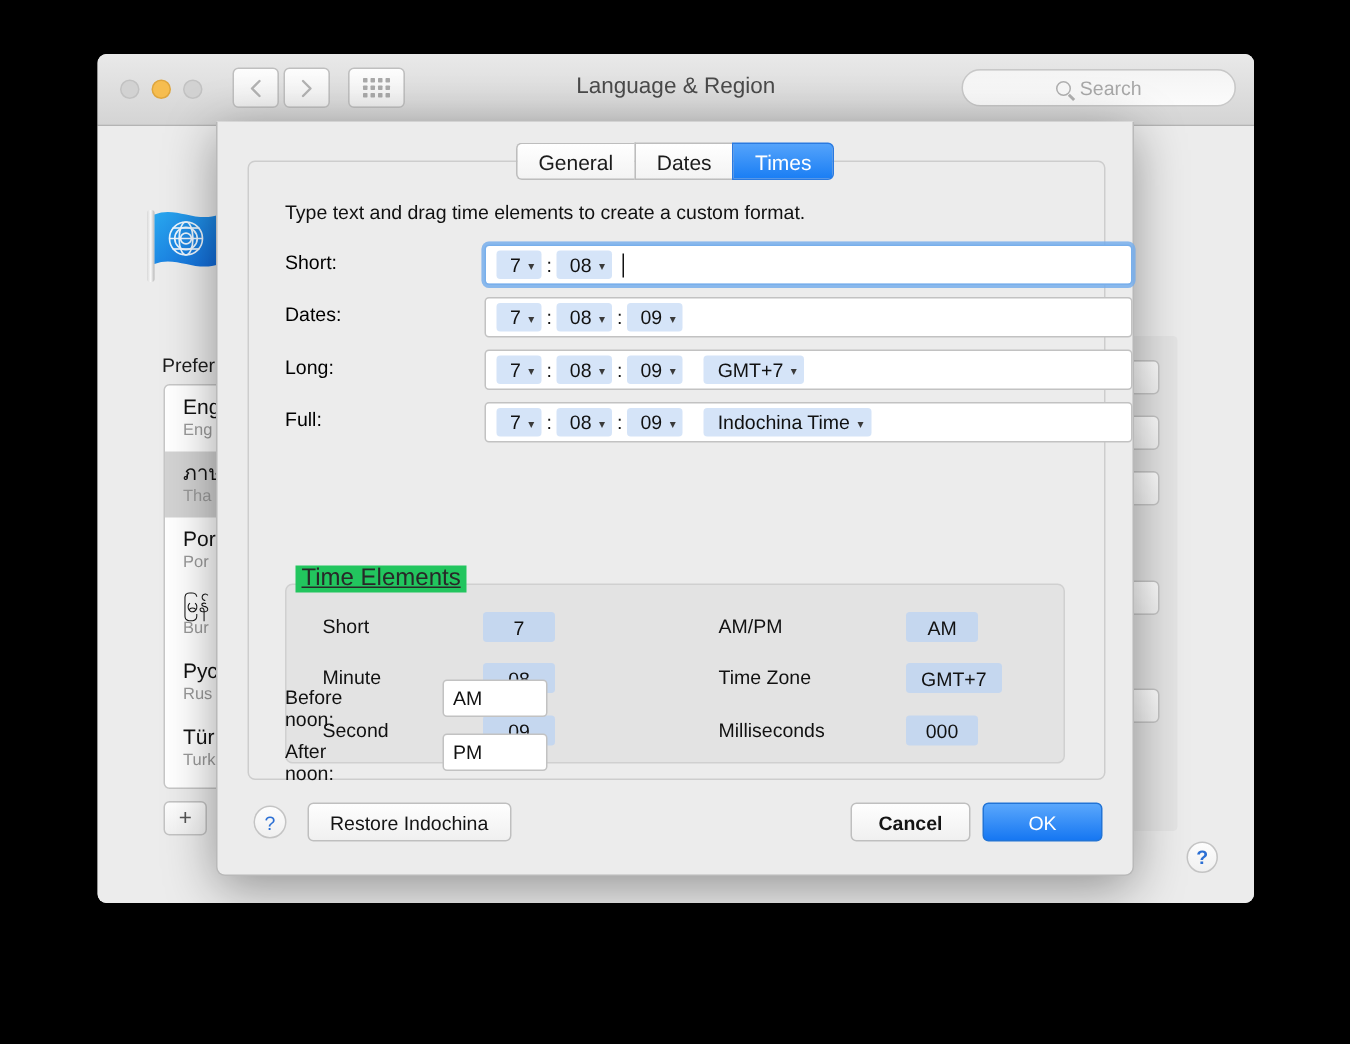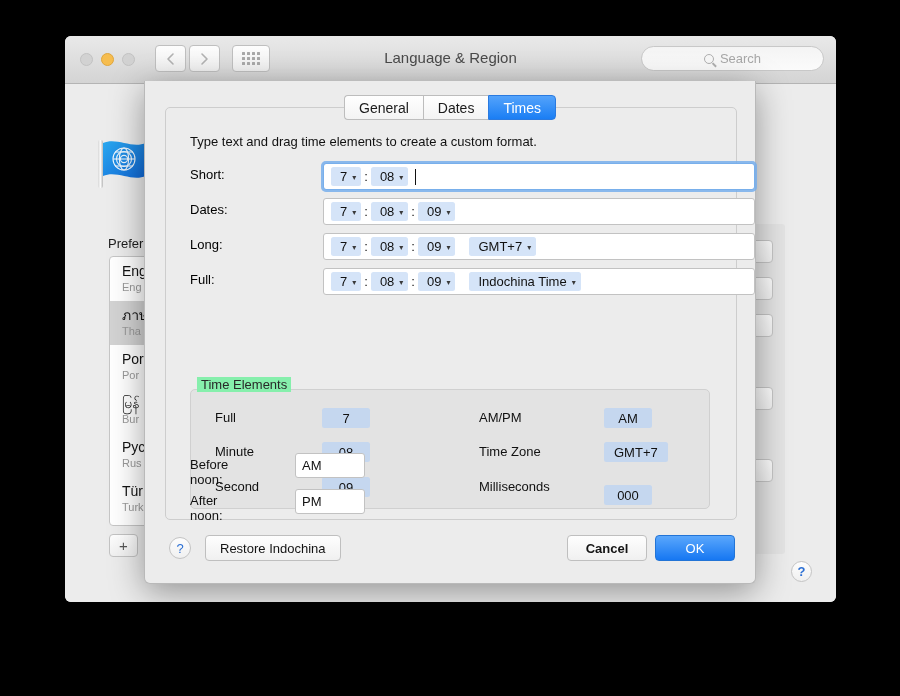--- a/index.html
+++ b/index.html
@@ -217,24 +217,25 @@
   .sep { font-size: 13px; color: #111; padding: 0 1px; }
   .caret {
     display: inline-block;
     width: 1px; height: 16px; background: #111;
     margin-left: 5px;
   }
 
   
   #te-label {
     position: absolute; left: 52px; top: 296px;
-    font-size: 13px; color: #282828;
-    background: #86efac;
+    font-size: 16px; color: #282828;
+    background: #22c55e;
     padding: 0 4px;
     z-index: 2;
+    text-decoration: underline;
   }
   #te-box {
     position: absolute; left: 45px; top: 308px;
     width: 520px; height: 120px;
     background: #e3e3e3;
     border: 1px solid #d0d0d0;
     border-radius: 5px;
   }
   .te-item { position: absolute; height: 20px; }
   .te-item .name {
@@ -503,21 +504,21 @@
         <span>Indochina Time</span>
         <span class="chev">▾</span>
       </span>
     </div>
   </div>
 
   <div id="te-label">Time Elements</div>
   <div id="te-box">
 
     <div class="te-item" style="left: 24px; top: 18px;">
-      <span class="name">Full</span>
+      <span class="name">Short</span>
     </div>
     <div class="te-chip" style="left: 131px; top: 18px;">7</div>
 
     <div class="te-item" style="left: 24px; top: 52px;">
       <span class="name">Minute</span>
     </div>
     <div class="te-chip" style="left: 131px; top: 52px;">08</div>
 
     <div class="te-item" style="left: 24px; top: 87px;">
       <span class="name">Second</span>
@@ -530,21 +531,21 @@
     <div class="te-chip" style="left: 413px; top: 18px;">AM</div>
 
     <div class="te-item" style="left: 288px; top: 52px;">
       <span class="name">Time Zone</span>
     </div>
     <div class="te-chip" style="left: 413px; top: 52px;">GMT+7</div>
 
     <div class="te-item" style="left: 288px; top: 87px;">
       <span class="name">Milliseconds</span>
     </div>
-    <div class="te-chip" style="left: 413px; top: 95px;">000</div>
+    <div class="te-chip" style="left: 413px; top: 87px;">000</div>
   </div>
 
   <div class="noon-row" style="top: 372px;">
     <div class="lbl">Before noon:</div>
     <div class="noon-input">AM</div>
   </div>
   <div class="noon-row" style="top: 408px;">
     <div class="lbl">After noon:</div>
     <div class="noon-input">PM</div>
   </div>

